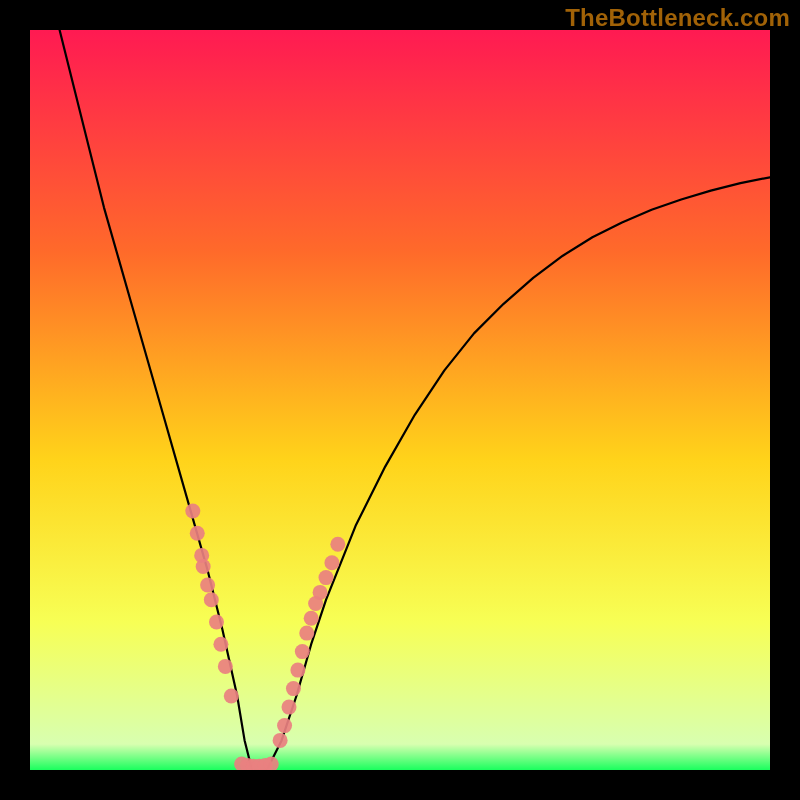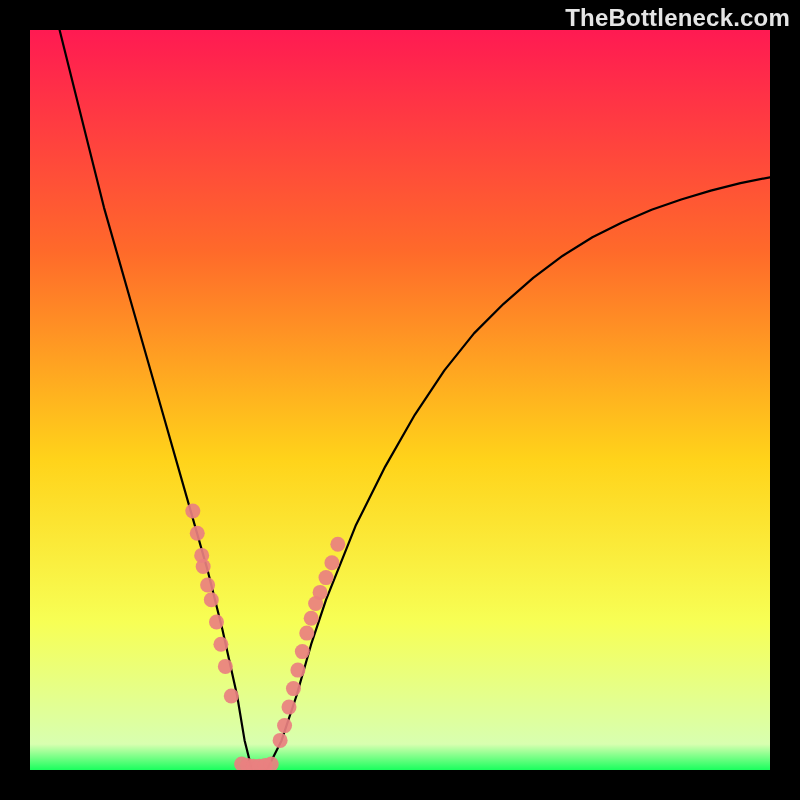--- a/index.html
+++ b/index.html
@@ -23,21 +23,21 @@
     width: 740px;
     height: 740px;
   }
   .attribution {
     position: absolute;
     top: 4px;
     right: 10px;
     font-family: Arial, Helvetica, sans-serif;
     font-size: 24px;
     font-weight: 600;
-    color: #e5e5e5;
+    color: #a16207;
     letter-spacing: 0.2px;
   }
 </style>
 </head>
 <body>
 
 <div class="frame">
   <div class="attribution">TheBottleneck.com</div>
   <div class="plot">
     <svg id="chart-svg" width="740" height="740" viewBox="0 0 740 740">

